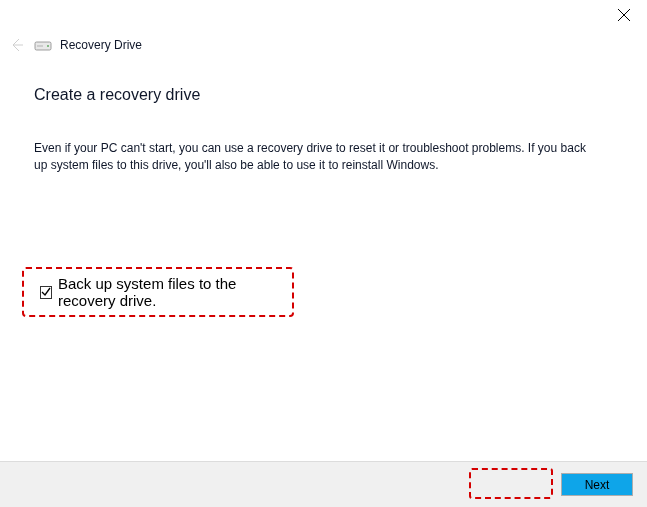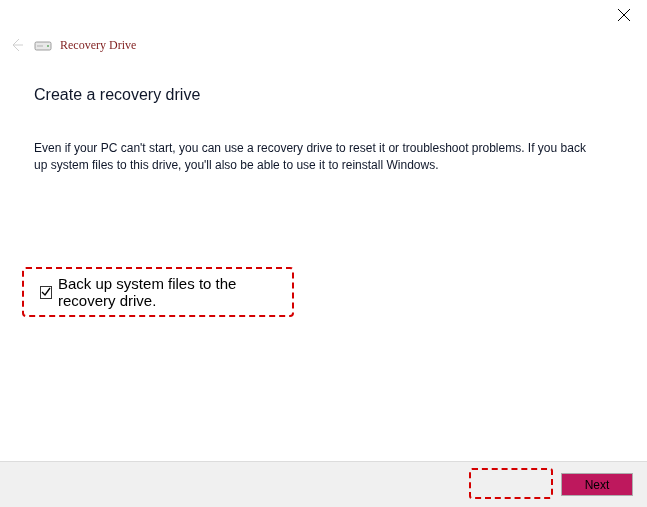--- a/index.html
+++ b/index.html
@@ -45,22 +45,21 @@
       opacity:0.4;
       cursor:default;
     }
     .back-arrow svg { width:16px; height:16px; }
     .drive-icon {
       width: 18px;
       height: 14px;
     }
     .window-title {
       font-size: 12px;
-      color: #7f1d1d;
-      font-family: Liberation Serif, serif;
+      color: #0f172a;
     }
     .page-title {
       position: absolute;
       top: 86px;
       left: 34px;
       font-size: 16px;
       color: #0f172a;
       font-weight: normal;
     }
     .body-text {
@@ -109,21 +108,21 @@
       background:#f0f0f0;
       display:flex;
       align-items:center;
       justify-content:flex-end;
       padding-right:14px;
       gap:10px;
     }
     .btn {
       min-width:72px;
       height:23px;
-      background:#be185d;
+      background:#0ea5e9;
       border:1px solid #adadad;
       font-size:12px;
       font-family:inherit;
       cursor:pointer;
       padding:0 12px;
     }
     .highlight-next {
       position:absolute;
       border:2px dashed #d40000;
       border-radius:3px;

